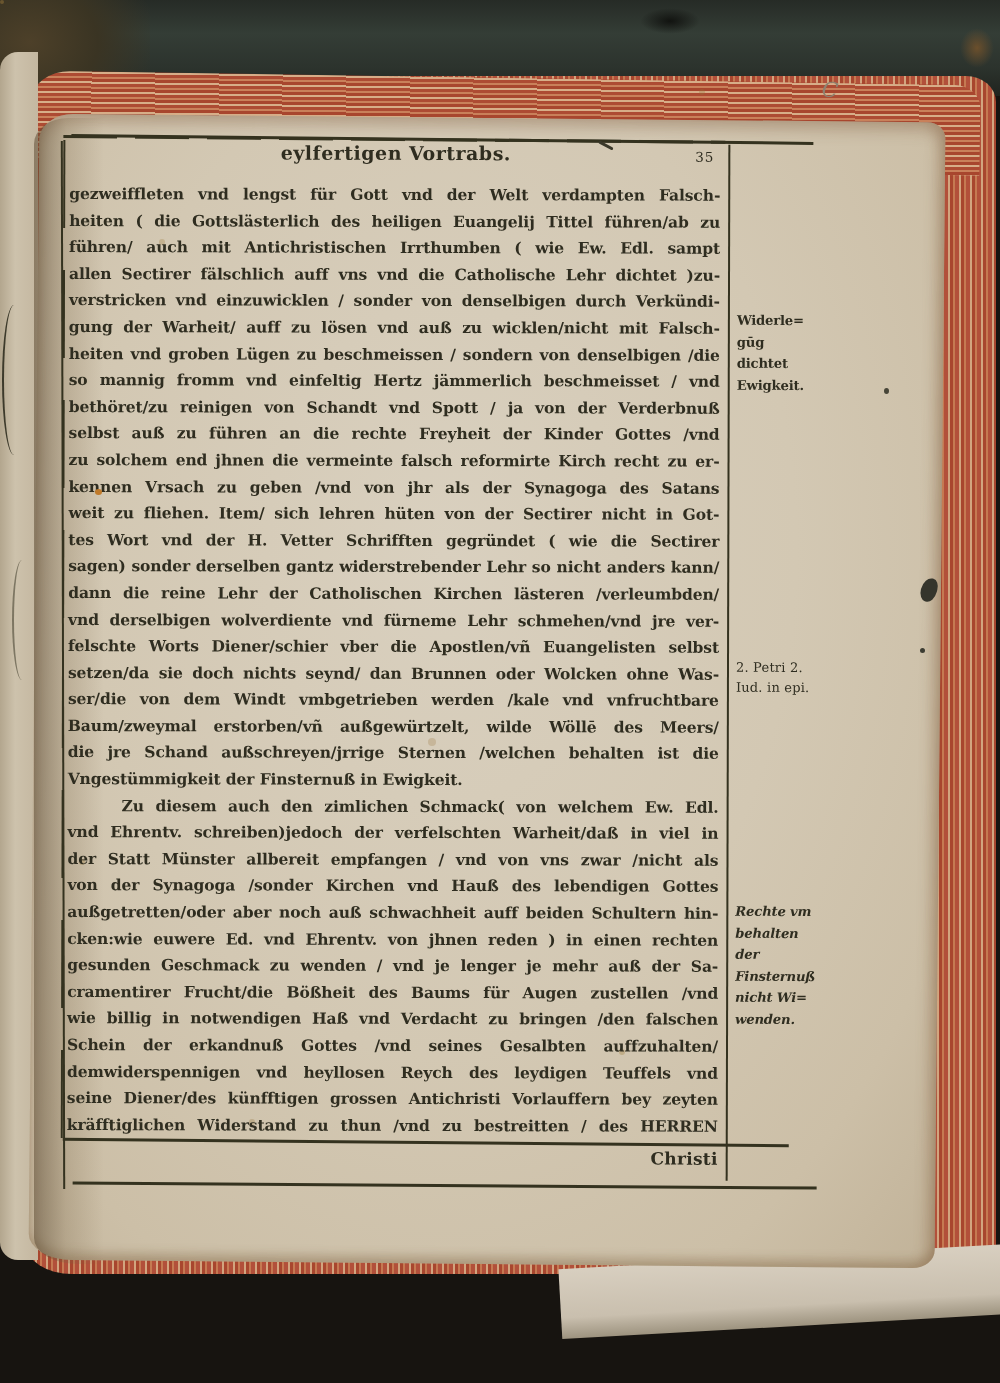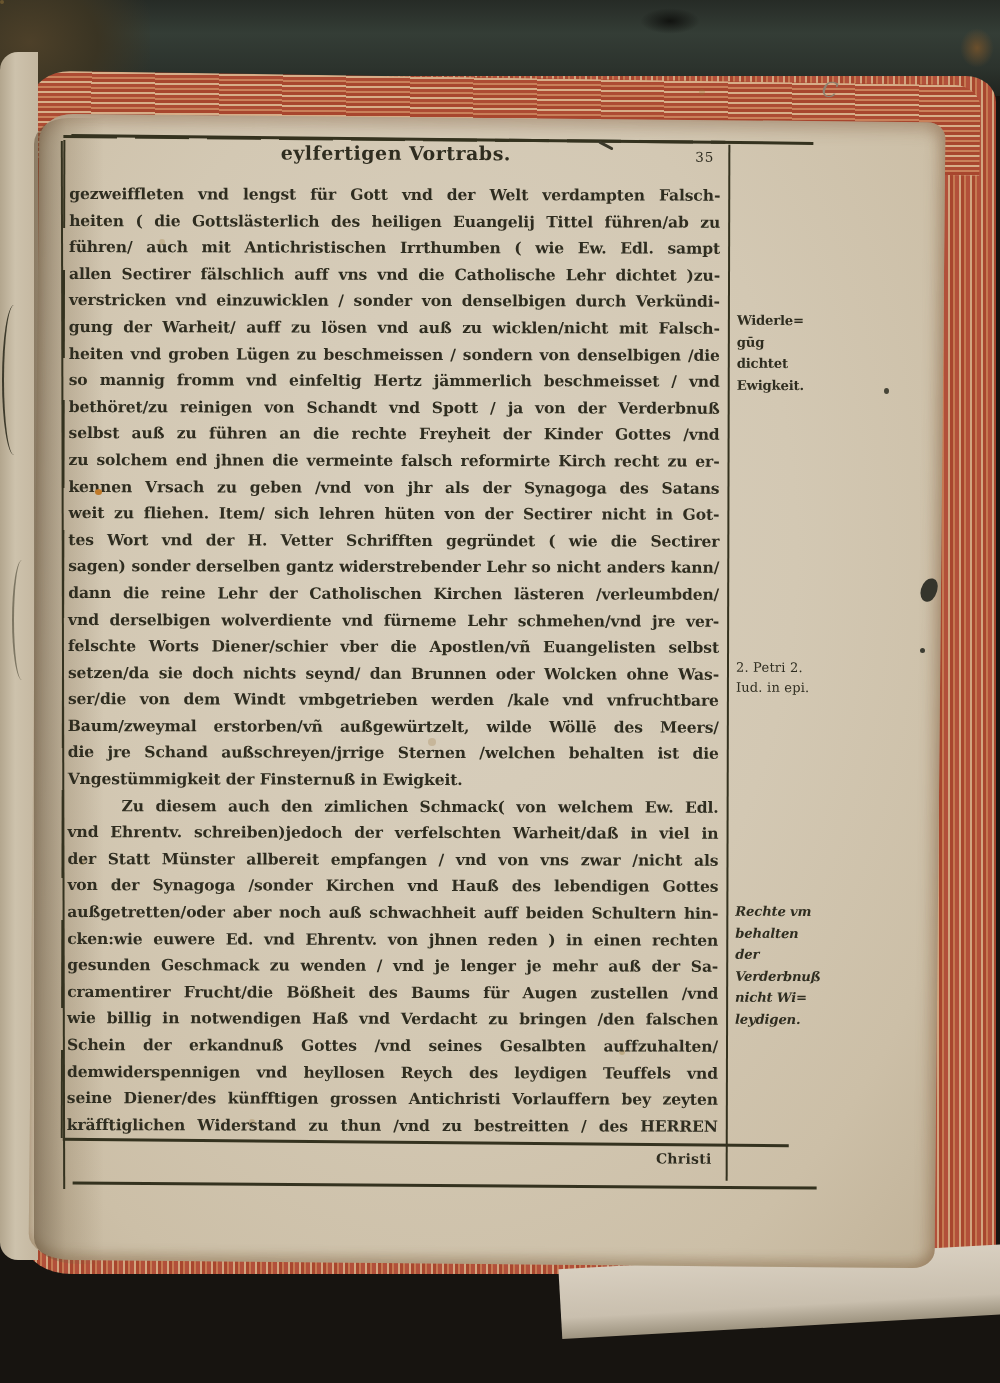--- a/index.html
+++ b/index.html
@@ -111,21 +111,21 @@
   .body-text .line.indent{padding-left:54px;}
   .margin-note{
     position:absolute;left:674px;width:80px;
     font-weight:700;font-size:13.2px;line-height:21.5px;letter-spacing:-.2px;
   }
   .margin-note.roman{font-weight:400;font-size:13px;line-height:20px;letter-spacing:.2px;}
   .note1{top:135px;margin-top:36px;}
   .note2{top:506px;margin-top:13px;}
   .note3{top:762px;font-style:italic;}
   .catchword-row{position:absolute;left:0;top:1010px;width:665px;text-align:right;}
-  .catchword{font-weight:700;font-size:14px;padding-right:14px;letter-spacing:.3px;}
+  .catchword{font-weight:700;font-size:17px;padding-right:8px;letter-spacing:.3px;}
   
   .handwritten-c{
     position:absolute;left:822px;top:78px;color:#8d8270;font-size:21px;font-style:italic;
     transform:rotate(8deg);font-weight:400;
   }
   .pen-mark{
     position:absolute;left:598px;top:144px;width:16px;height:2.5px;background:#3a382a;
     transform:rotate(28deg);border-radius:2px;
   }
   .orange-dot{position:absolute;left:95px;top:489px;width:7px;height:6px;border-radius:50%;background:#c07a2b;}
@@ -216,23 +216,23 @@
         <div class="note-line">gūg dichtet</div>
         <div class="note-line">Ewigkeit.</div>
       </div>
     <div class="margin-note roman note2">
         <div class="note-line">2. Petri 2.</div>
         <div class="note-line">Iud. in epi.</div>
       </div>
     <div class="margin-note note3">
         <div class="note-line">Rechte vm</div>
         <div class="note-line">behalten der</div>
-        <div class="note-line">Verderbnuß</div>
+        <div class="note-line">Finsternuß</div>
         <div class="note-line">nicht Wi=</div>
-        <div class="note-line">leydigen.</div>
+        <div class="note-line">wenden.</div>
       </div>
 
     <div class="catchword-row">
       <span class="catchword">Christi</span>
     </div>
   </div>
 
   <div class="handwritten-c">C</div>
   <div class="pen-mark"></div>
   <div class="orange-dot"></div>

